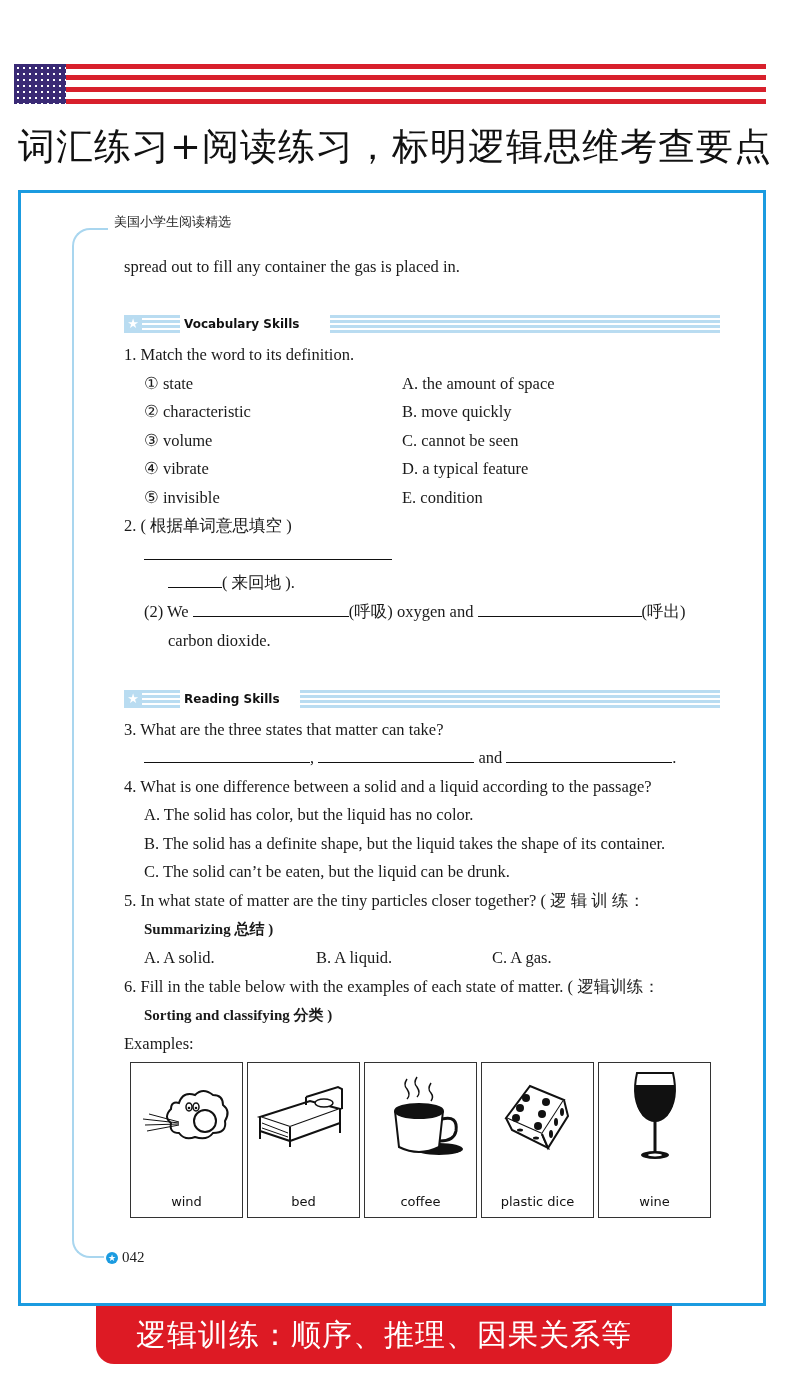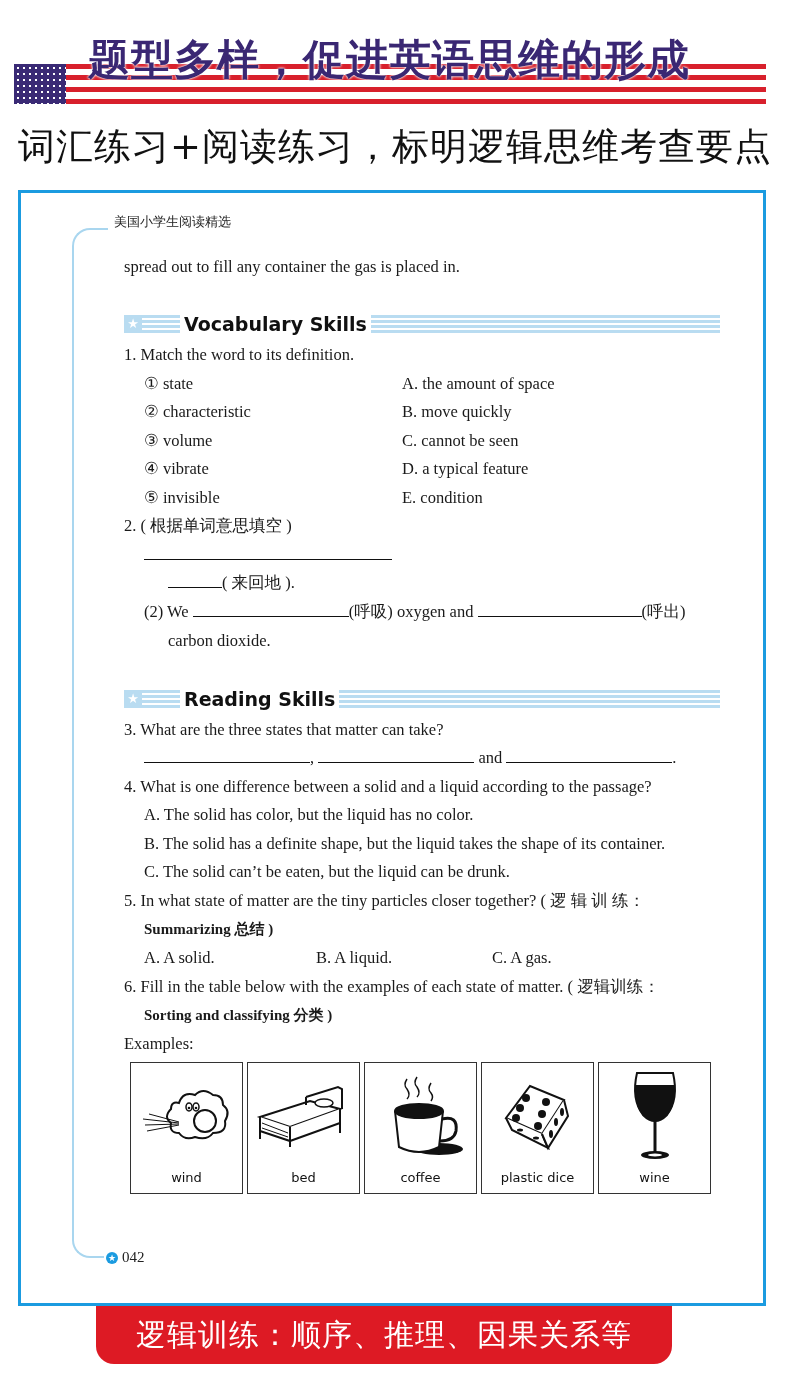--- a/index.html
+++ b/index.html
@@ -26,44 +26,43 @@
   .star-badge { width:12px; height:12px; border-radius:50%; background:#1b9be0; color:#fff; font-size:9px; line-height:12px; text-align:center; font-family:"DejaVu Sans", sans-serif; }
 
   .txt { position:absolute; font-size:16.5px; line-height:20px; white-space:nowrap; }
   .b { font-weight:bold; }
 
   
   .sec { position:absolute; left:124px; height:22px; width:596px; }
   .sec .lines { position:absolute; top:2px; height:18px; }
   .sec .lines i { display:block; height:3px; background:#b9dcf1; margin-bottom:2px; }
   .sec .star-box { position:absolute; left:0; top:2px; width:18px; height:18px; background:#b9dcf1; color:#fff; font-size:13px; line-height:18px; text-align:center; font-family:"DejaVu Sans", sans-serif; }
-  .sec .label { position:absolute; top:0; font-family:"DejaVu Sans", sans-serif; font-weight:bold; font-size:19px; line-height:22px; color:#111; background:#fff; padding:0 4px; }
+  .sec .label { position:absolute; top:0; font-family:"DejaVu Sans", sans-serif; font-weight:bold; font-size:12px; line-height:22px; color:#111; background:#fff; padding:0 4px; }
 
   .blank { display:inline-block; border-bottom:1px solid #111; height:14px; vertical-align:baseline; }
 
   
   .examples { position:absolute; left:130px; top:1062px; display:flex; gap:4px; }
-  .card { width:113px; height:132px; border:1px solid #333; box-sizing:border-box; position:relative; background:#fff; }
+  .card { width:113px; height:156px; border:1px solid #333; box-sizing:border-box; position:relative; background:#fff; }
   .card .pic { position:absolute; left:0; right:0; top:10px; height:90px; display:flex; align-items:center; justify-content:center; }
   .card .cap { position:absolute; left:0; right:0; bottom:8px; text-align:center; font-family:"DejaVu Sans", sans-serif; font-size:13px; color:#111; }
 
   .footer-tab { position:absolute; left:96px; top:1306px; width:576px; height:58px; background:#dd1a24; border-radius:0 0 18px 18px; color:#fff; font-family:"DejaVu Sans", sans-serif; font-size:30px; line-height:58px; text-align:center; white-space:nowrap; letter-spacing:1px; }
 </style>
 </head>
 <body>
 
 <div class="banner">
   <div class="flag-stripes">
     <div class="s" style="top:0"></div>
     <div class="s" style="top:11px"></div>
     <div class="s" style="top:23px"></div>
     <div class="s" style="top:35px"></div>
   </div>
   <div class="flag-canton"></div>
-  <div class="banner-title">题型多样，促进英语思维的形成</div>
 </div>
 <div class="subtitle">词汇练习+阅读练习，标明逻辑思维考查要点</div>
 
 <div class="frame"></div>
 <div class="spine"></div>
 <div class="spine-top-line"></div>
 <div class="spine-bot-line"></div>
 <div class="running-head">美国小学生阅读精选</div>
 
 <div class="txt" style="left:124px; top:257px;">spread out to fill any container the gas is placed in.</div>

